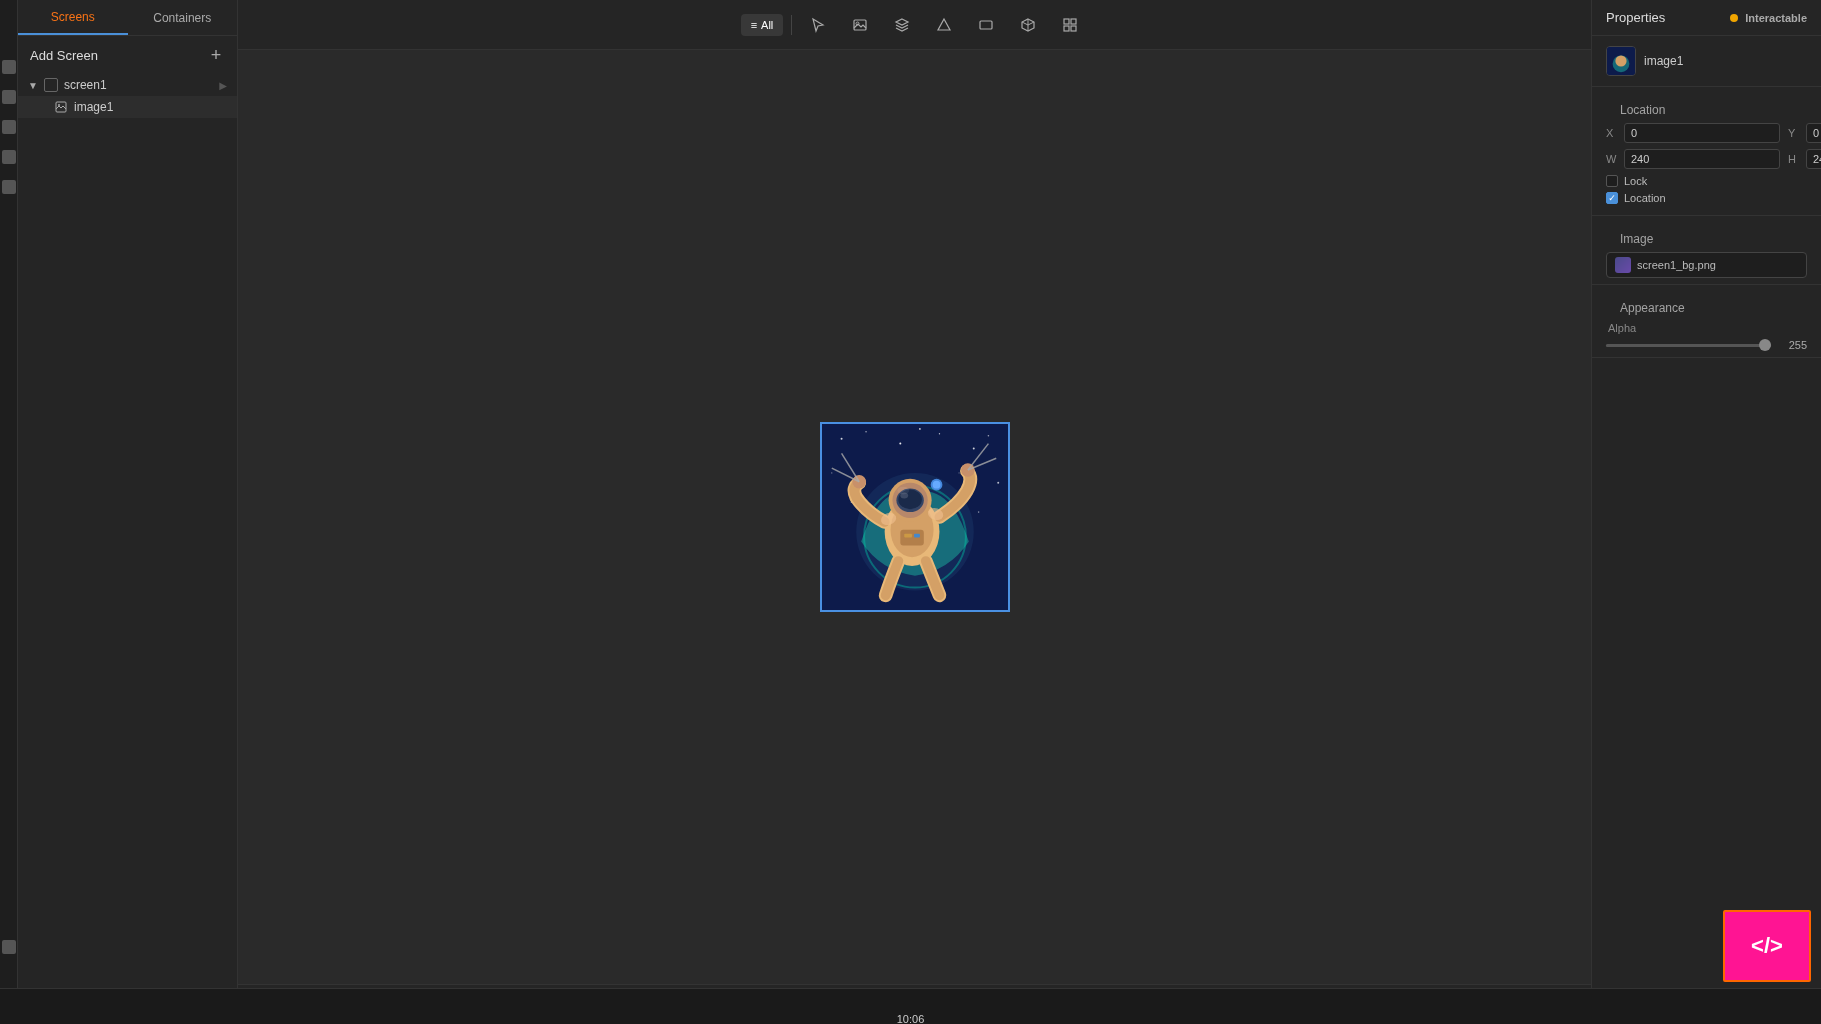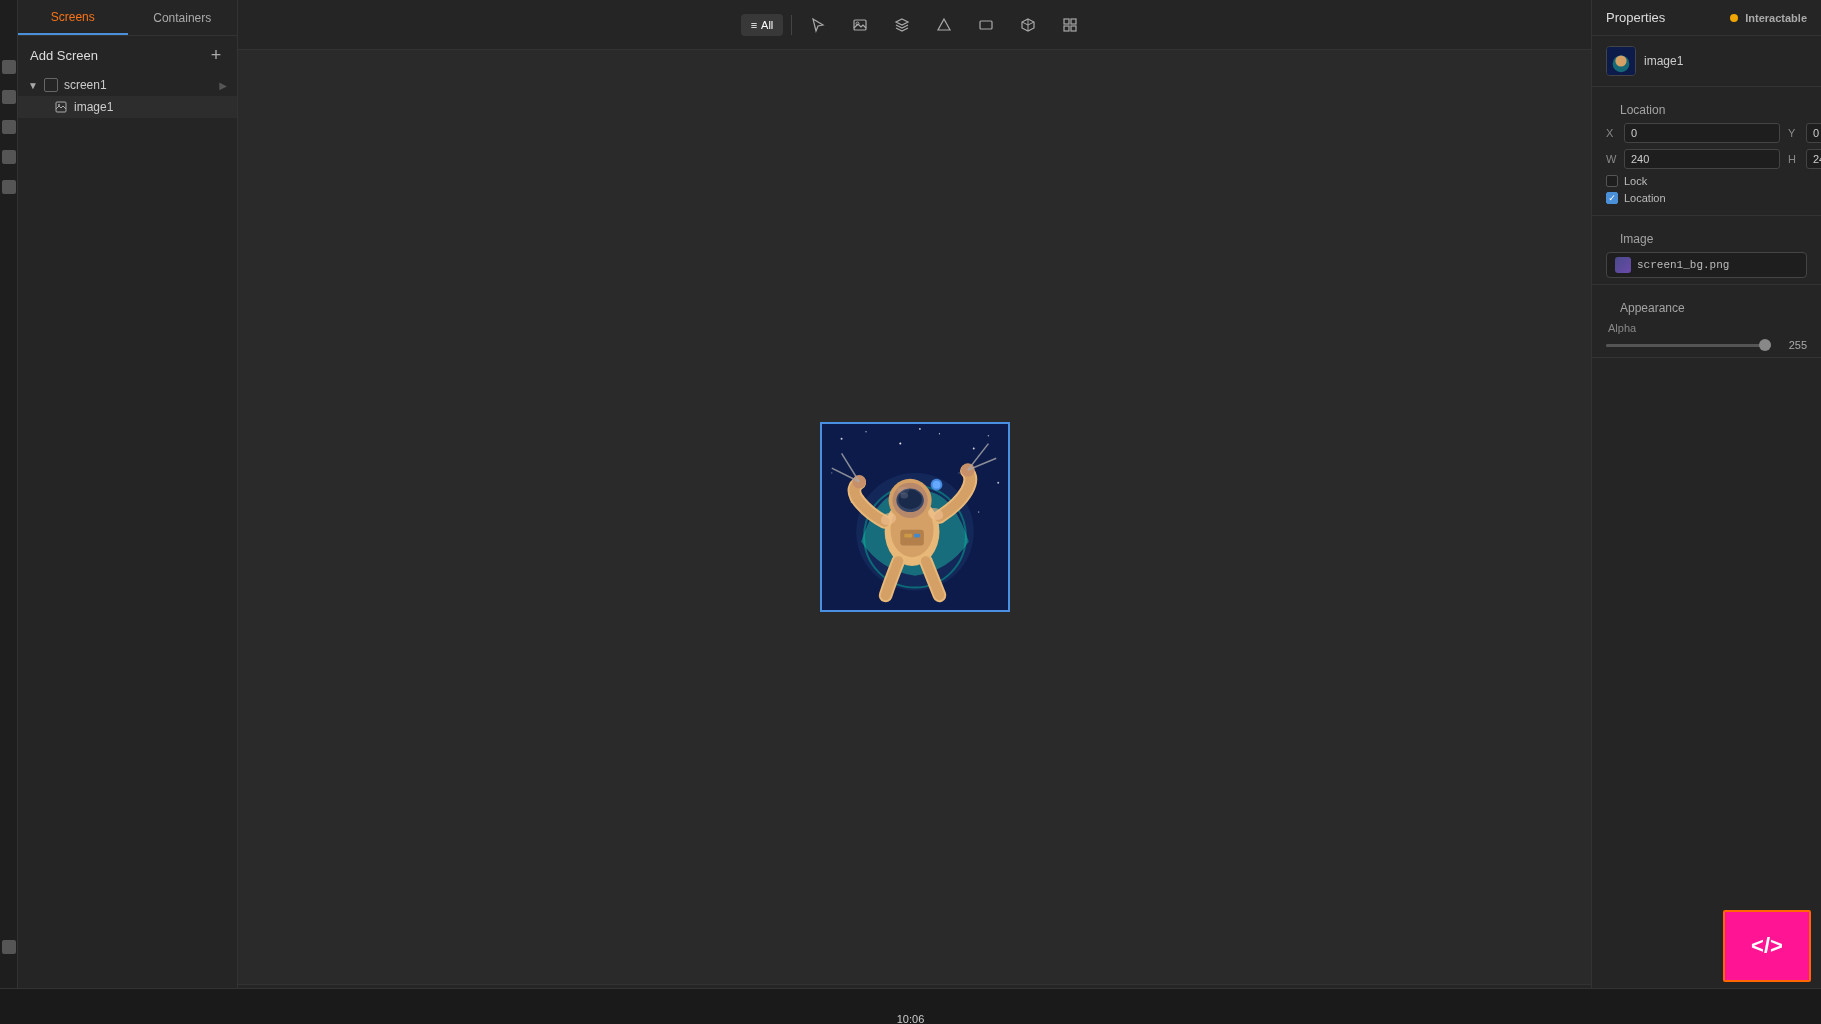--- a/index.html
+++ b/index.html
@@ -364,21 +364,20 @@
     
     .image-file-row {
       display: flex;
       align-items: center;
       gap: 6px;
       background: #1e1e1e;
       border: 1px solid #444;
       border-radius: 4px;
       padding: 4px 8px;
       cursor: pointer;
-      font-family: Liberation Mono, monospace;
     }
     .file-icon {
       width: 16px;
       height: 16px;
       background: linear-gradient(135deg, #4a4a8a, #6a4aaa);
       border-radius: 3px;
       flex-shrink: 0;
     }
     .file-name {
       color: #bbb;

